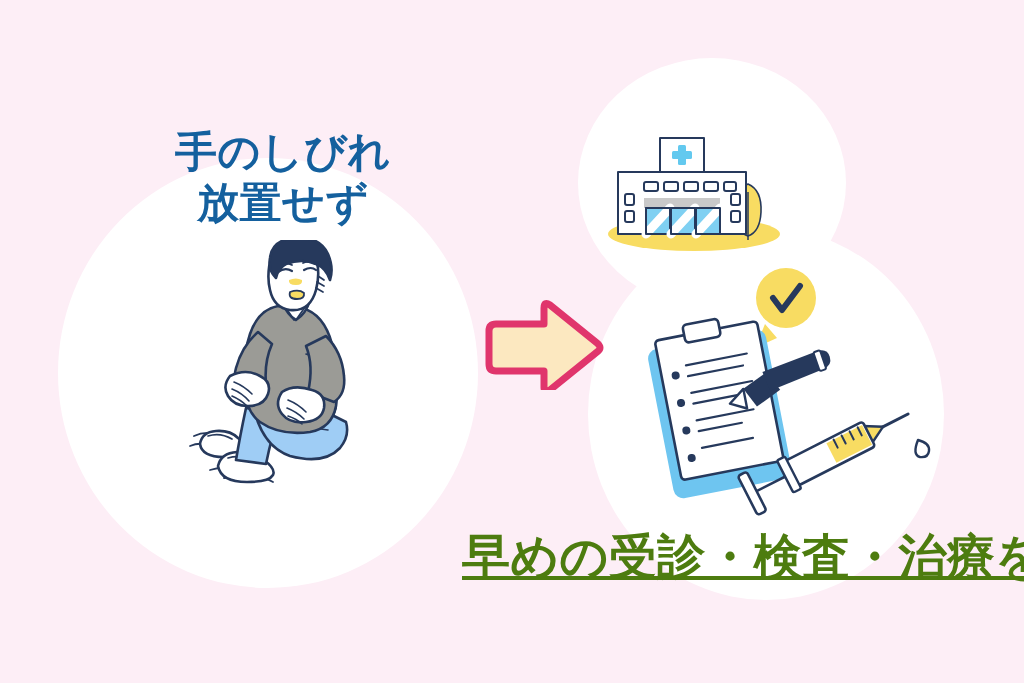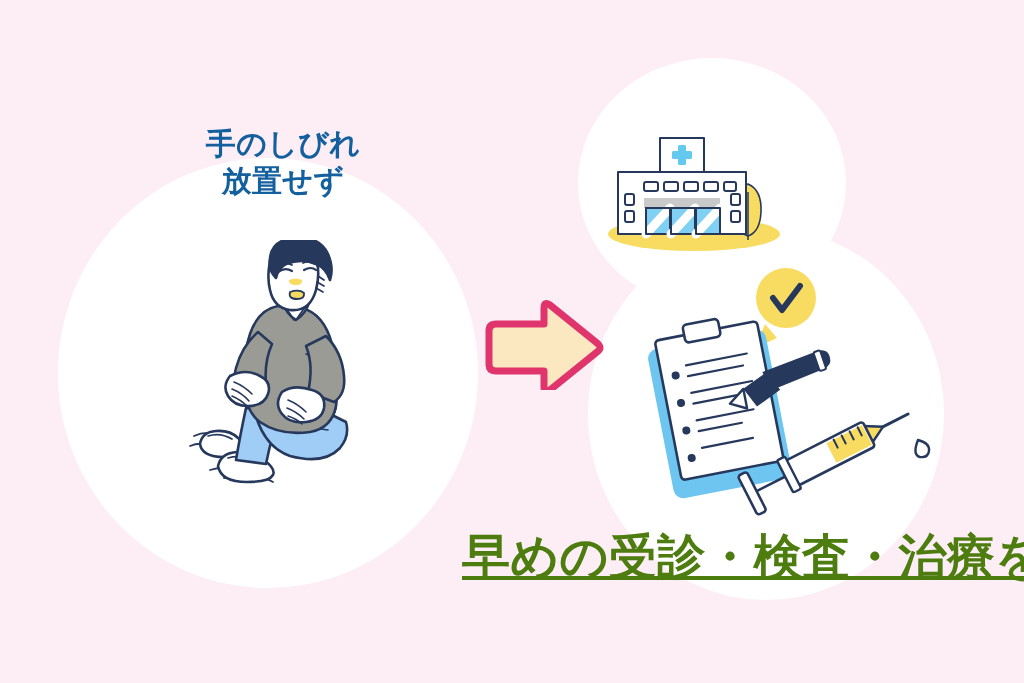--- a/index.html
+++ b/index.html
@@ -30,21 +30,21 @@
   
   .heading {
     position: absolute;
     font-weight: bold;
     line-height: 1.22;
     white-space: pre;
     letter-spacing: 0.01em;
   }
   #title-left {
     left: 168px; top: 126px;
-    font-size: 30px;
+    font-size: 42px;
     color: #14609e;
     text-align: center;
     width: 230px;
   }
   #title-bottom {
     left: 462px; top: 528px;
     font-size: 48px;
     color: #4d7c0f;
     letter-spacing: 0.005em;
     text-decoration: underline;

